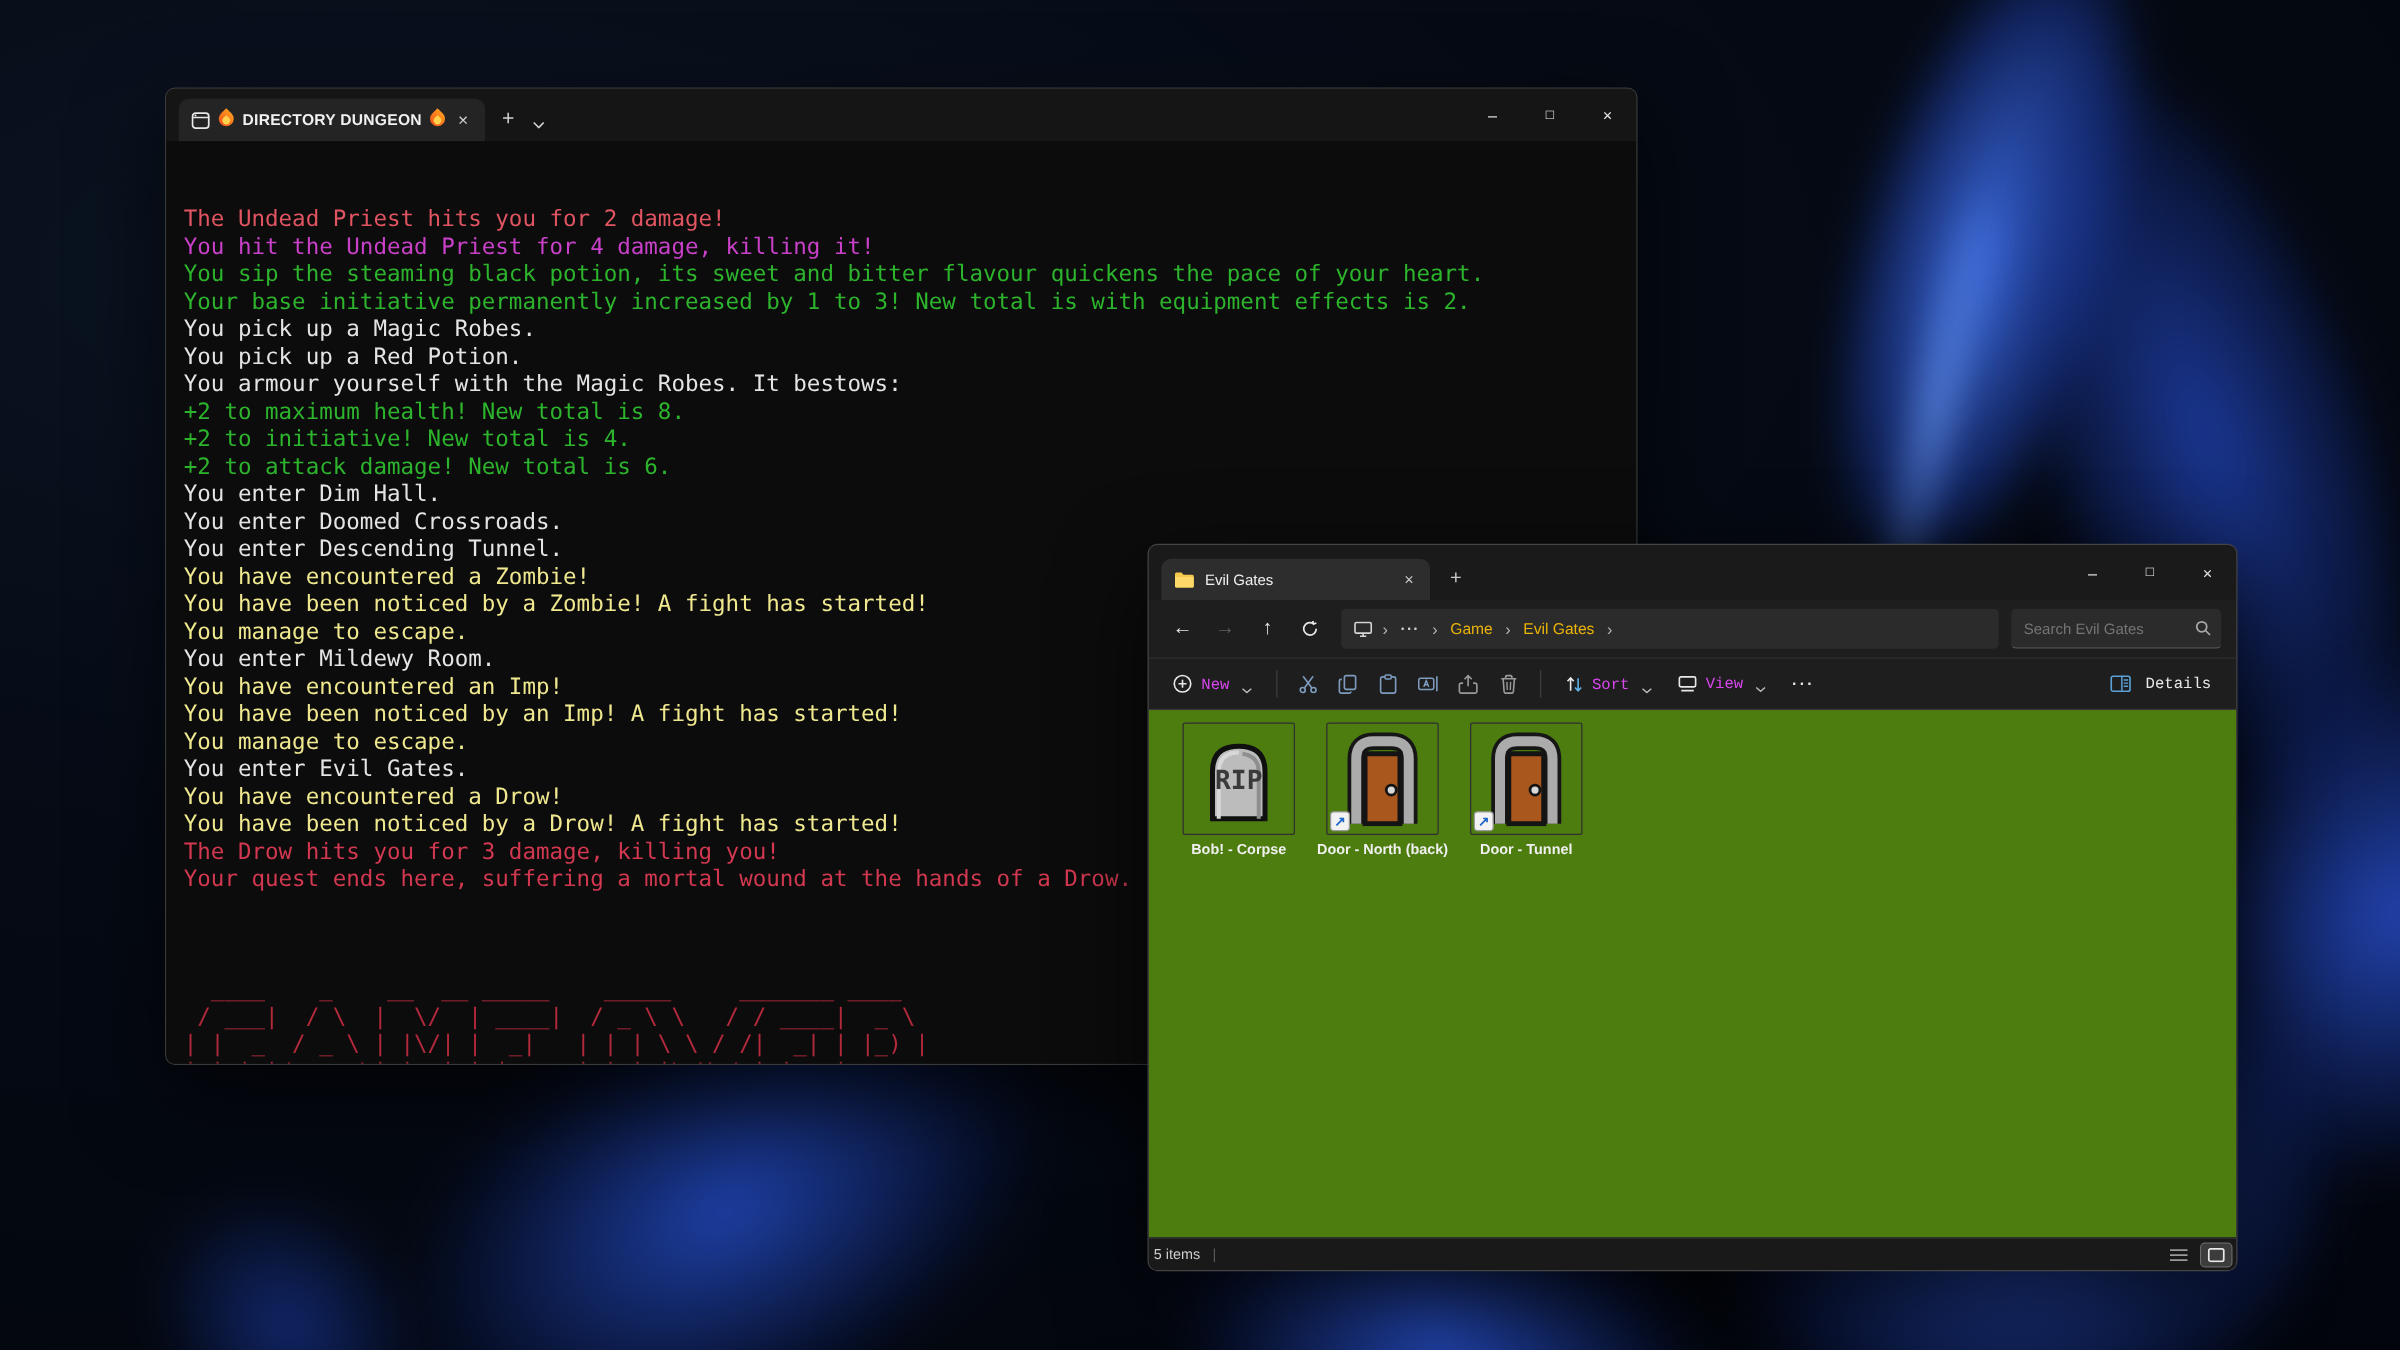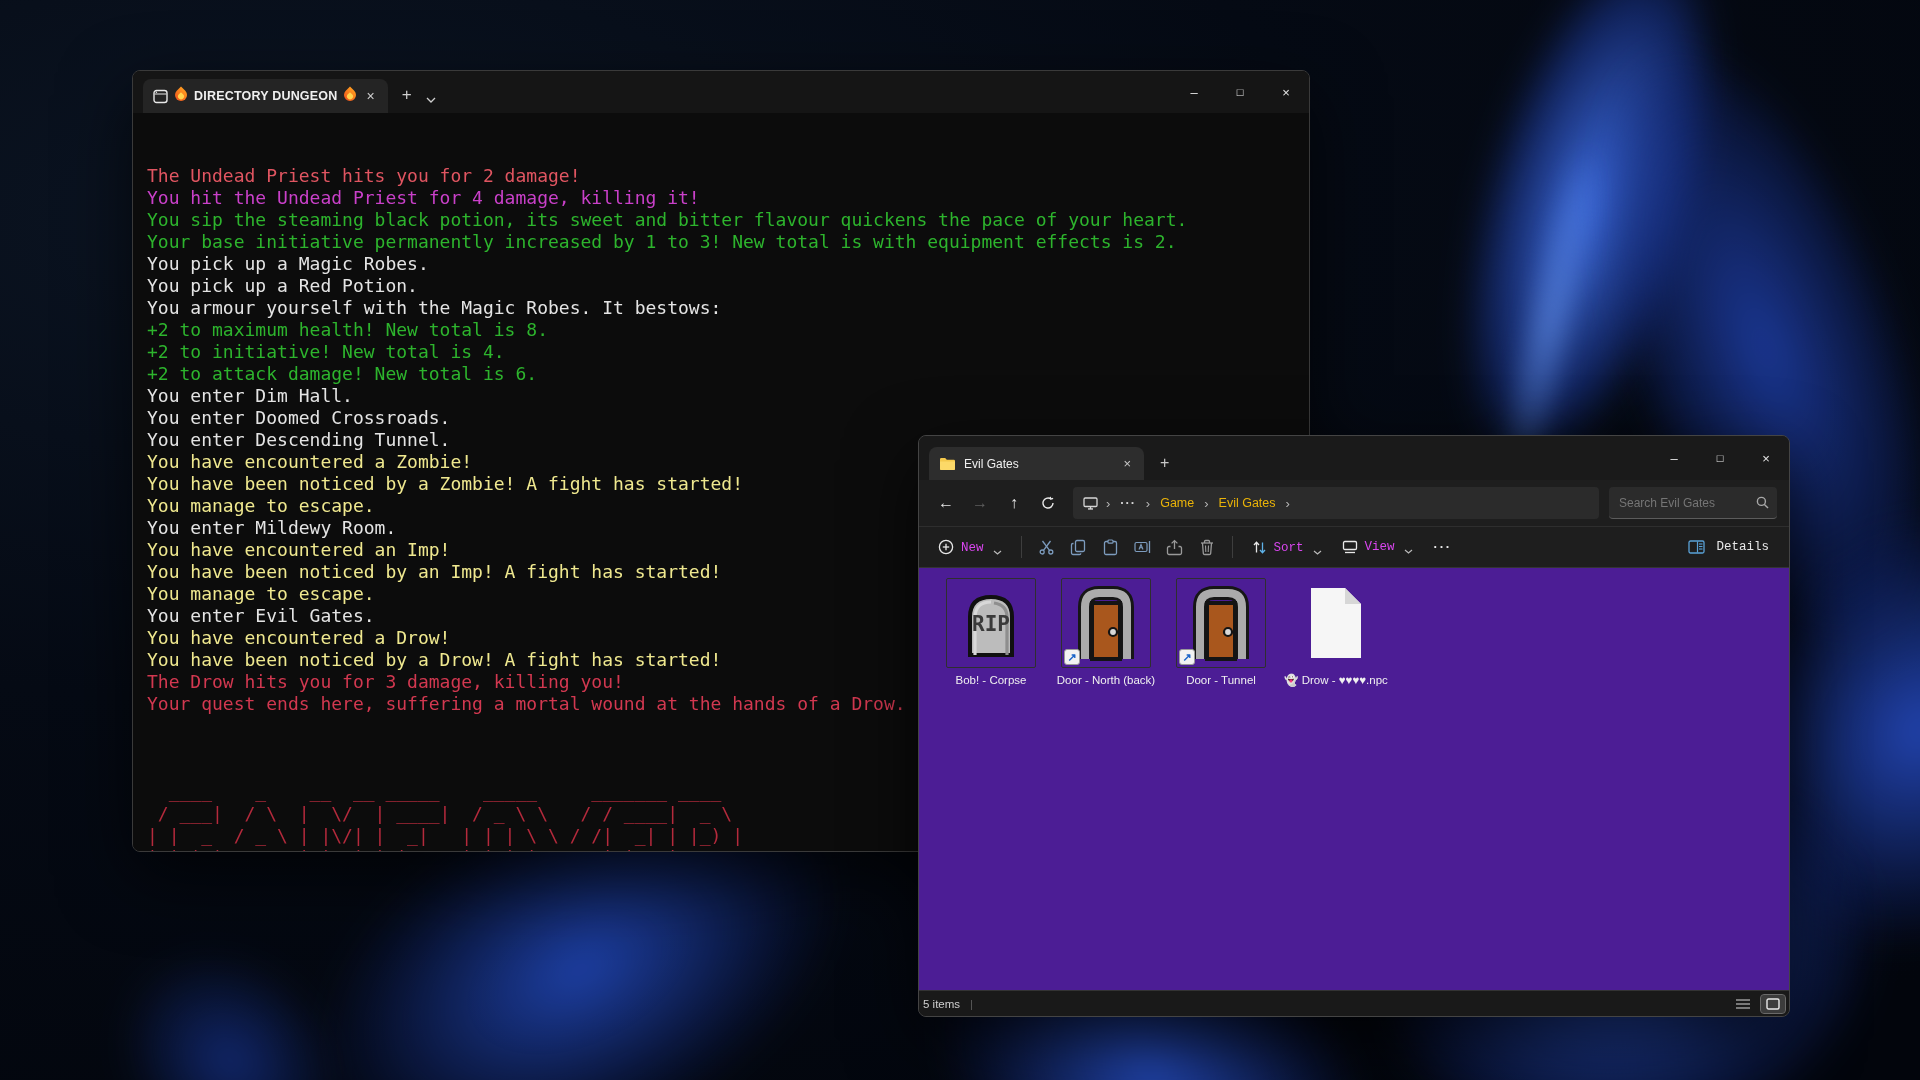--- a/index.html
+++ b/index.html
@@ -79,31 +79,31 @@
     color:#86efac; font-size:12px; font-family:"Liberation Sans", sans-serif; }
   .ex-commandbar { height:42px; border-top:1px solid #2e2e2e; border-bottom:1px solid #343434;
     display:flex; align-items:center; padding:0 10px; gap:2px; flex:0 0 auto; }
   .cmd-btn { display:flex; align-items:flex-end; gap:7px; padding:6px 9px; border-radius:4px; color:#d946ef;font-family:Liberation Mono, monospace; }
   .cmd-ico { width:30px; height:30px; display:flex; align-items:center; justify-content:center; border-radius:4px; }
   .cmd-sep { width:1px; height:22px; background:#3e3e3e; margin:0 8px; }
   .cmd-label { font-size:12.5px; }
   .chev { display:flex; margin-left:2px; }
   .cmd-more { color:#ececec; font-weight:700; letter-spacing:2px; padding:4px 10px; }
   .cmd-details { margin-left:auto; display:flex; align-items:center; gap:11px; padding:6px 10px;font-family:Liberation Mono, monospace; }
-  .ex-content { flex:1; background:#4c1d95; padding:10px 0 0 16px; display:flex;
+  .ex-content { flex:1; background:#4d7c0f; padding:10px 0 0 16px; display:flex;
     align-items:flex-start; gap:3px; }
   .tile { width:112px; display:flex; flex-direction:column; align-items:center; }
   .thumb { position:relative; width:90px; height:90px; display:flex; align-items:center;
     justify-content:center; border:1px solid #2f2f2f; border-radius:2px; }
   .thumb.noframe { border-color:transparent; }
   .shortcut-badge { position:absolute; left:2px; bottom:2px; width:16px; height:16px;
     background:#f2f2f2; border:1px solid #9a9a9a; border-radius:3px; display:flex;
     align-items:center; justify-content:center; color:#1b64c8; font-size:11px; font-weight:700; }
   .tile-label { margin-top:5px; color:#f0f0f0; font-size:11.5px; line-height:14px;
-    max-width:110px; overflow-wrap:anywhere; }
+    max-width:110px; overflow-wrap:anywhere;font-weight:bold; }
   .ex-statusbar { height:26px; border-top:1px solid #333; background:#191919; display:flex;
     align-items:center; padding:0 4px; gap:10px; color:#cfcfcf; font-size:11.5px; flex:0 0 auto; }
   .status-div { color:#5a5a5a; }
   .view-toggles { margin-left:auto; display:flex; gap:6px; align-items:center; }
   .vt { width:24px; height:18px; display:flex; align-items:center; justify-content:center; border-radius:3px; }
   .vt.active { background:#3c3c3c; outline:1px solid #6a6a6a; }
   svg { display:block; }
 </style>
 </head>
 <body>
@@ -342,29 +342,20 @@
           <path d="M5 37 V11 Q5 4 12 4 H19 Q26 4 26 11 V37" fill="none" stroke="#161616" stroke-width="7"></path>
           <path d="M5 37 V11 Q5 4 12 4 H19 Q26 4 26 11 V37" fill="none" stroke="#ababab" stroke-width="4"></path>
           <rect x="8.5" y="9" width="14" height="28" fill="#a9571d" stroke="#141414" stroke-width="2"></rect>
           <circle cx="19" cy="23.5" r="2" fill="#d8d8d8" stroke="#141414" stroke-width="1.1"></circle>
         </svg>
         <span class="shortcut-badge">↗</span>
       </div>
       <div class="tile-label">Door - Tunnel</div>
     </div>
 
-    <div class="tile">
-      <div class="thumb noframe">
-        <svg width="58" height="74" viewBox="0 0 29 37">
-          <path d="M2 1 H19 L27 9 V36 H2 Z" fill="#f6f6f6"></path>
-          <path d="M19 1 L19 9 H27 Z" fill="#d7d7d7"></path>
-        </svg>
-      </div>
-      <div class="tile-label">👻 Drow - ♥♥♥♥.npc</div>
-    </div>
 
   </div>
 
   <footer class="ex-statusbar">
     <span>5 items</span>
     <span class="status-div">|</span>
     <div class="view-toggles">
       <span class="vt">
         <svg width="16" height="12" viewBox="0 0 16 12">
             <line x1="1" y1="2" x2="15" y2="2" stroke="#9a9a9a" stroke-width="1.4"></line>

